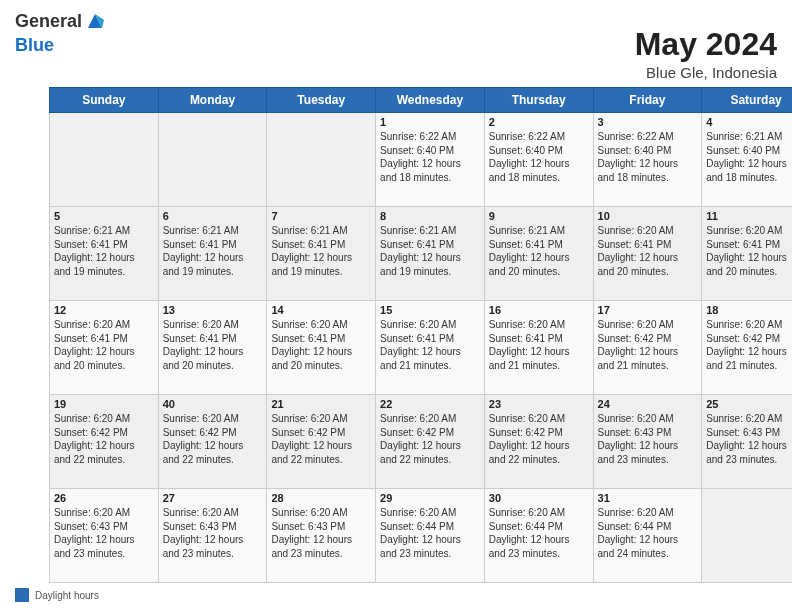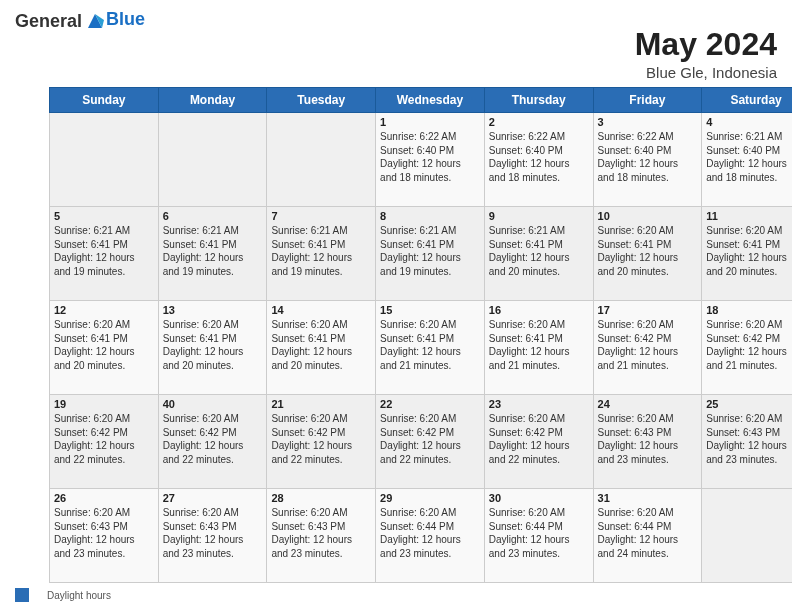--- a/index.html
+++ b/index.html
@@ -23,21 +23,21 @@
       justify-content: space-between;
       align-items: flex-start;
       margin-bottom: 6px;
     }
     .logo {
       display: flex;
       align-items: center;
     }
     .logo-text {
       display: flex;
-      flex-direction: row;
+      flex-direction: column;
       line-height: 1.1;
     }
     .logo-general {
       font-size: 18px;
       font-weight: bold;
       color: #333;
     }
     .logo-blue {
       font-size: 18px;
       font-weight: bold;
@@ -102,21 +102,21 @@
     }
     .empty {
       background: #f0f0f0 !important;
     }
     .footer {
       margin-top: 5px;
       font-size: 10px;
       color: #555;
       display: flex;
       align-items: center;
-      gap: 18px;
+      gap: 6px;
     }
     .footer-box {
       width: 14px;
       height: 14px;
       background: #2a6db5;
       display: inline-block;
     }
     table {
       border-collapse: collapse;
       width: 100%;

